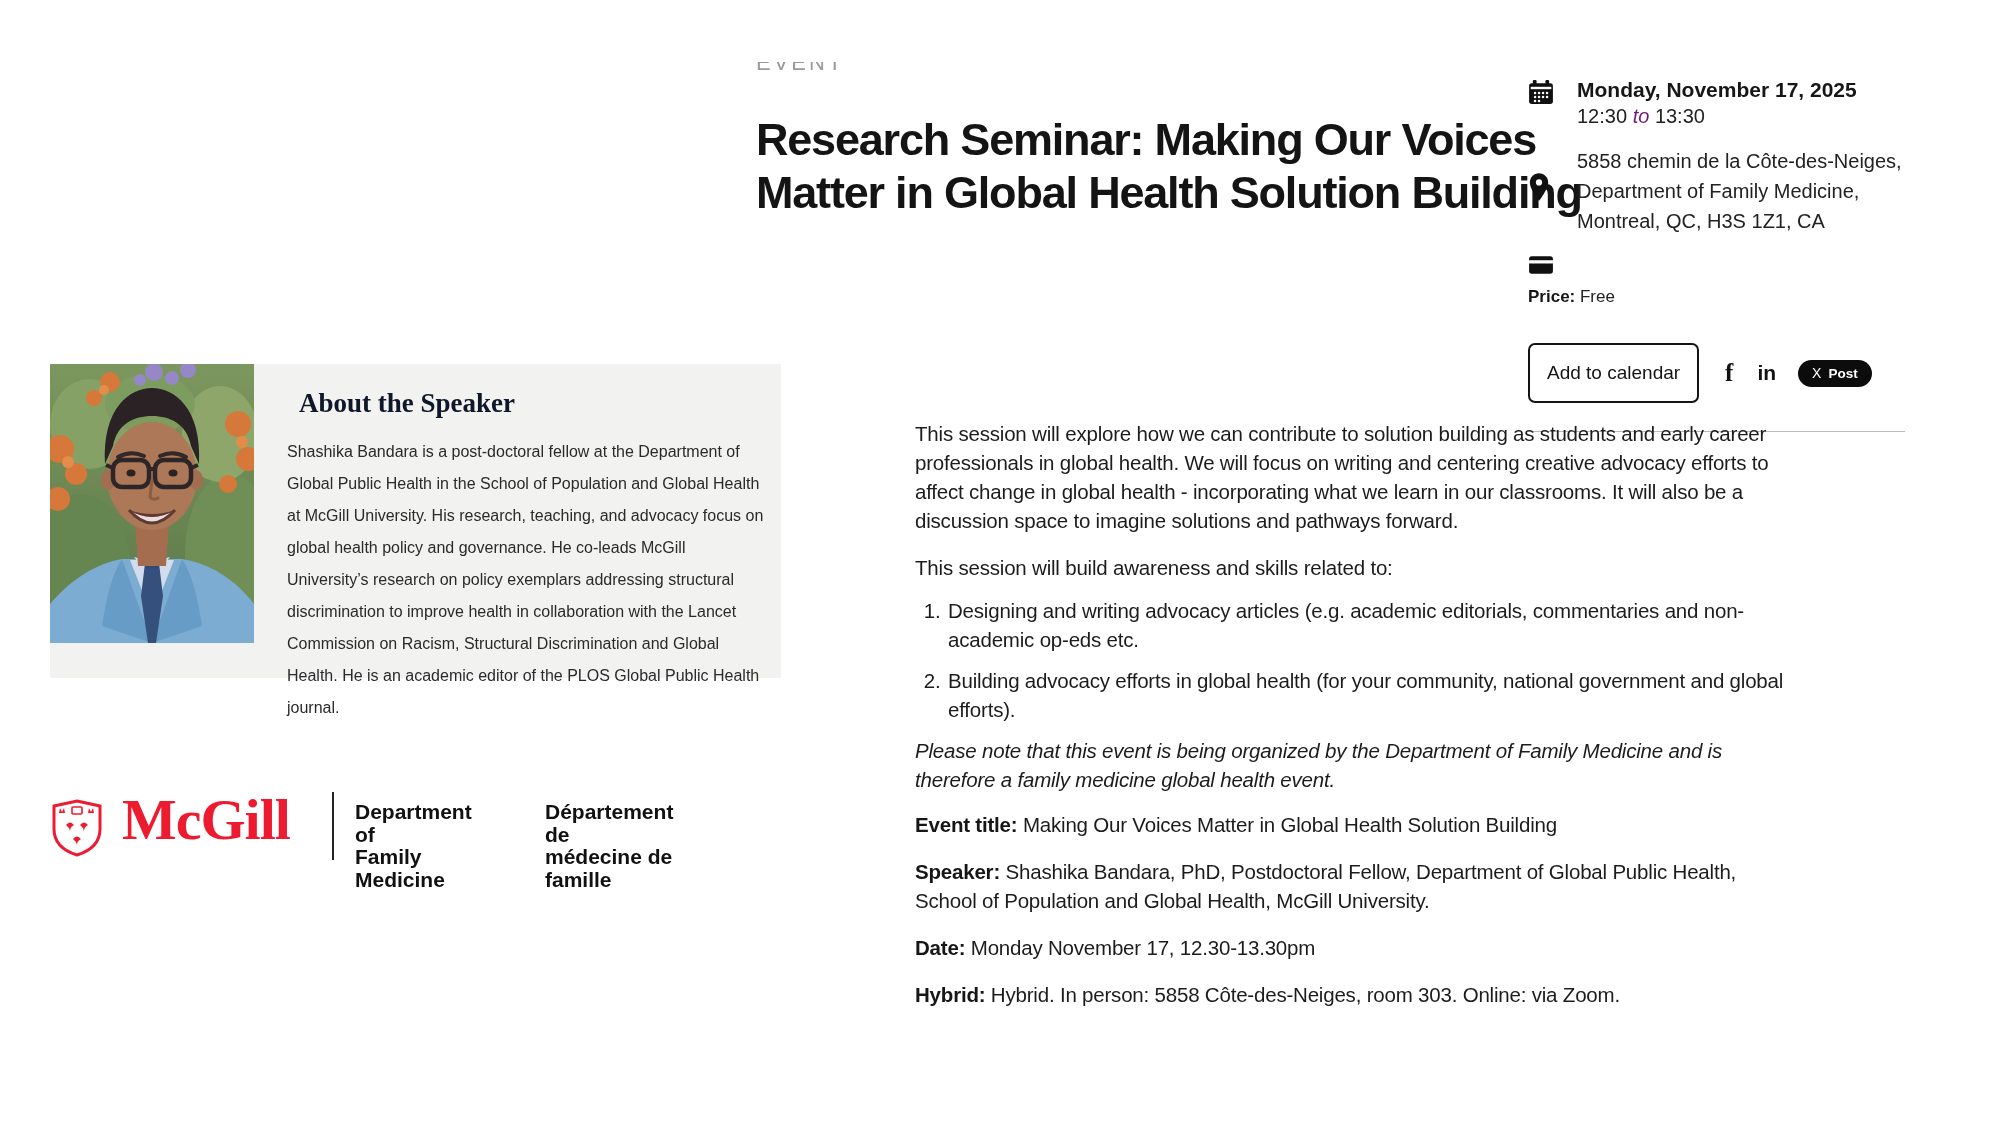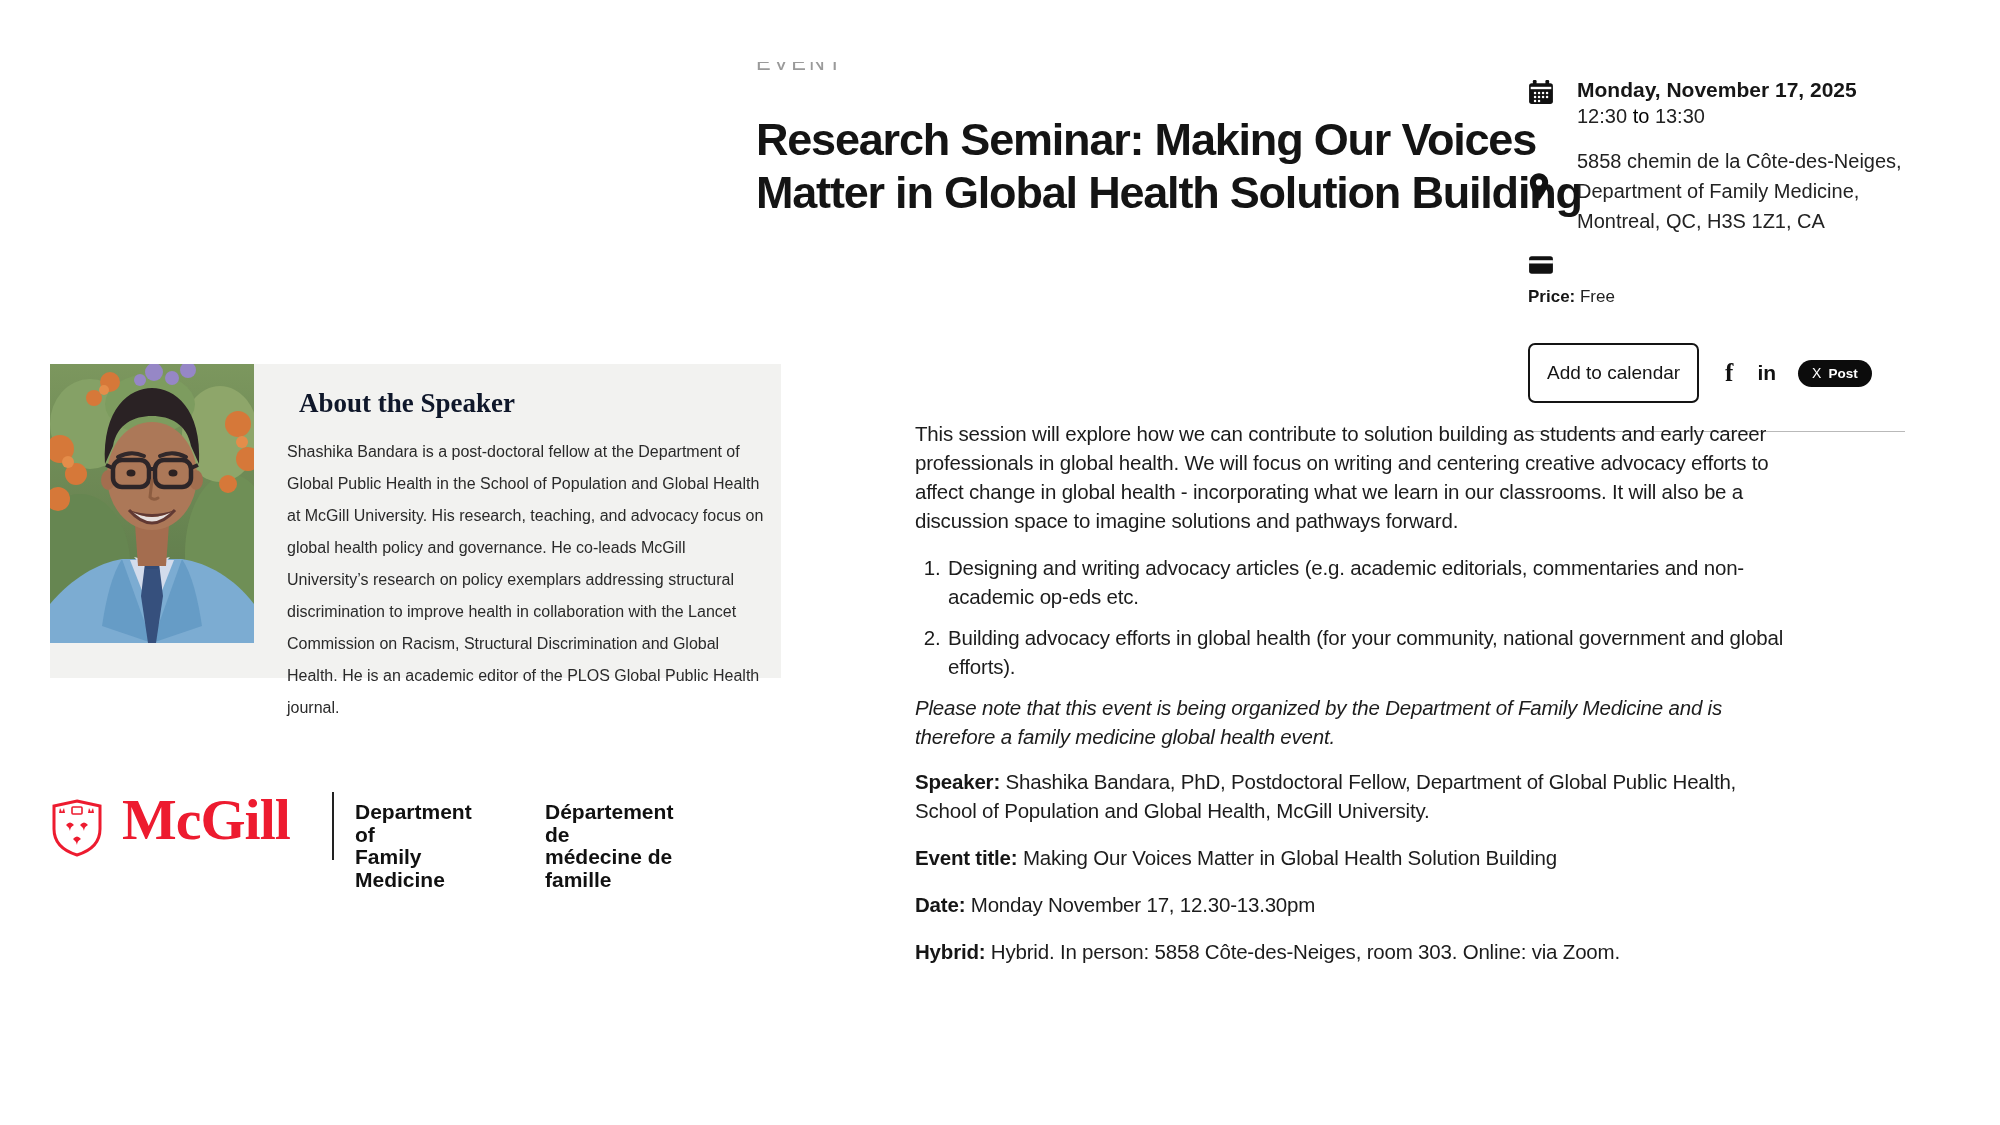--- a/index.html
+++ b/index.html
@@ -13,21 +13,21 @@
     letter-spacing:3px;color:#9a9a9a;font-weight:500;}
   
   .page-title{position:absolute;left:756px;top:83px;width:860px;
     font-size:45px;line-height:53px;font-weight:700;color:#141414;letter-spacing:-1.2px;}
   
   .info-col{position:absolute;left:1528px;top:76px;width:384px;}
   .info-row{display:flex;align-items:flex-start;}
   .info-icon{width:26px;flex:0 0 26px;margin-right:23px;margin-top:3px;}
   .info-date-line1{font-size:21px;line-height:27px;font-weight:700;color:#161616;}
   .info-date-line2{font-size:20px;line-height:27px;color:#222;}
-  .sep-gray{color:#000000;}
+  .sep-gray{color:#701a75;font-style:italic;}
   .info-address{font-size:20px;line-height:30px;color:#222;margin-top:16px;}
   .info-price{font-size:17px;line-height:27px;color:#222;margin-top:15px;flex-direction:column;}
   .bold{font-weight:700;color:#161616;}
   .actions-row{display:flex;align-items:center;margin-top:33px;}
   .btn-add-cal{box-sizing:border-box;height:60px;min-width:165px;padding:0 17px;
     background:#fff;border:2px solid #141414;border-radius:7px;
     font-family:"Liberation Sans",sans-serif;font-size:19px;color:#141414;cursor:pointer;}
   .share-fb{margin-left:26px;font-size:25px;font-weight:700;color:#111;cursor:pointer;
     font-family:"Liberation Serif",serif;}
   .share-li{margin-left:24px;font-size:21px;font-weight:700;color:#111;letter-spacing:0px;cursor:pointer;}
@@ -237,22 +237,23 @@
     <div>Family Medicine</div>
   </div>
   <div class="logo-dept fr">
     <div>Département de</div>
     <div>médecine de famille</div>
   </div>
 </div>
 
 <div class="main-col">
   <p>This session will explore how we can contribute to solution building as students and early career professionals in global health. We will focus on writing and centering creative advocacy efforts to affect change in global health - incorporating what we learn in our classrooms. It will also be a discussion space to imagine solutions and pathways forward.</p>
+  <p class="tight">This session will build awareness and skills related to:</p>
   <ol>
     <li>Designing and writing advocacy articles (e.g. academic editorials, commentaries and non-academic op-eds etc.</li>
     <li>Building advocacy efforts in global health (for your community, national government and global efforts).</li>
   </ol>
   <p class="note-italic" style="margin-bottom:16px;">Please note that this event is being organized by the Department of Family Medicine and is therefore a family medicine global health event.</p>
+  <p><span class="bold">Event title:</span><span> Making Our Voices Matter in Global Health Solution Building</span></p>
   <p><span class="bold">Speaker:</span><span> Shashika Bandara, PhD, Postdoctoral Fellow, Department of Global Public Health, School of Population and Global Health, McGill University.</span></p>
-  <p><span class="bold">Event title:</span><span> Making Our Voices Matter in Global Health Solution Building</span></p>
   <p><span class="bold">Date:</span><span> Monday November 17, 12.30-13.30pm</span></p>
   <p><span class="bold">Hybrid:</span><span> Hybrid. In person: 5858 Côte-des-Neiges, room 303. Online: via Zoom.</span></p>
 </div>
 
 </body></html>

